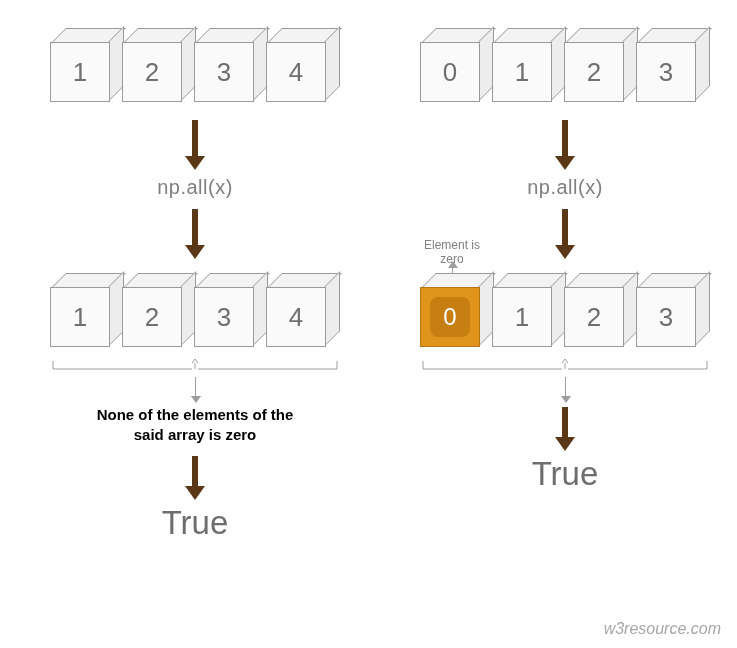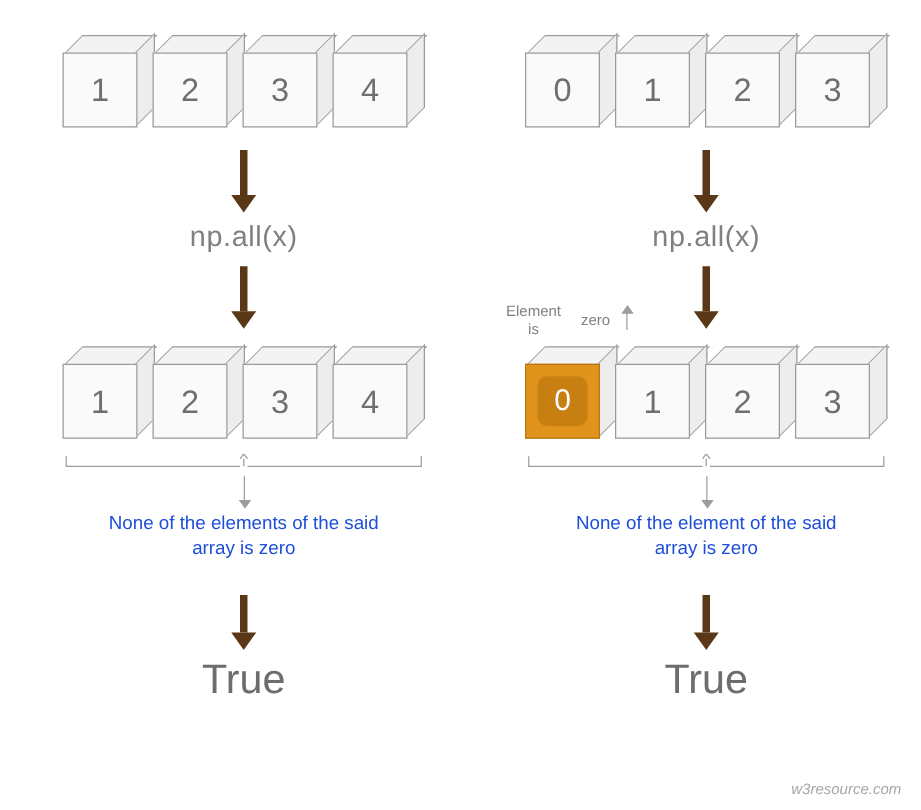--- a/index.html
+++ b/index.html
@@ -85,33 +85,34 @@
     background:#c77f12;
     border-radius:8px;
     color:#ffffff;
     font-size:24px;
     font-weight:500;
   }
 
   
   .func{
     text-align:center;
-    font-size:23px;
+    font-size:20px;
     color:#808080;
     margin:6px auto 0 auto;
     font-weight:400;
     letter-spacing:.5px;
   }
   .caption{
     text-align:center;
     font-size:15px;
-    color:#1d4ed8;
+    color:#000000;
     line-height:1.35;
-    margin:8px auto 16px auto;
+    margin:8px auto 0 auto;
     width:230px;
+    font-weight:bold;
   }
   .result{
     text-align:center;
     font-size:33px;
     color:#6d6d6d;
     margin:4px auto 0 auto;
     font-weight:400;
   }
   .tiny{
     font-size:12px;
@@ -192,29 +193,29 @@
   .sp-s{height:6px;}
   .sp-m{height:10px;}
 
   
   .anno{
     position:absolute;
     left:-18px;
     top:-48px;
     width:100px;
     display:flex;
-    flex-direction:row;
+    flex-direction:column;
     align-items:center;
   }
 
   .credit{
     position:absolute;
     right:16px;
     bottom:10px;
-    font-size:12px;
+    font-size:16px;
     color:#a7a7a7;
     font-style:italic;
     margin-left:20px;
   }
 </style>
 </head>
 <body>
 
 <div class="stage">
 
@@ -371,21 +372,20 @@
     </div>
 
     <div class="brace">
       <svg width="290" height="18">
         <path d="M3 2 L3 10 L142 10 M148 10 L287 10 L287 2" stroke="#9d9d9d" stroke-width="1" fill="none"></path>
         <path d="M145 10 L145 4 M142 4 L145 0 L148 4" stroke="#9d9d9d" stroke-width="1" fill="none"></path>
       </svg>
     </div>
     <div class="thin-down"></div>
 
-    <div class="caption">None of the element of the said array is zero</div>
 
     <div class="sp-m"></div>
     <div class="arrow h35">
         <div class="shaft"></div>
         <div class="head"></div>
       </div>
 
     <div class="result">True</div>
   </div>
 

